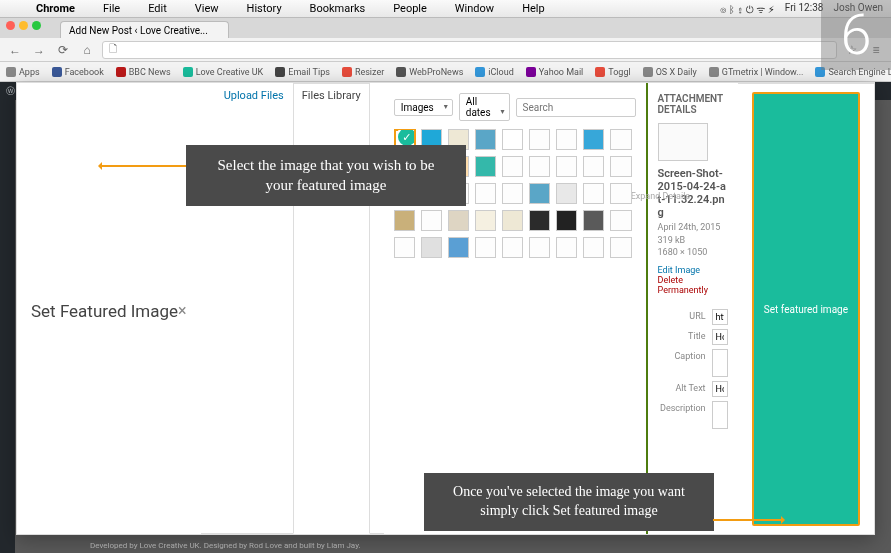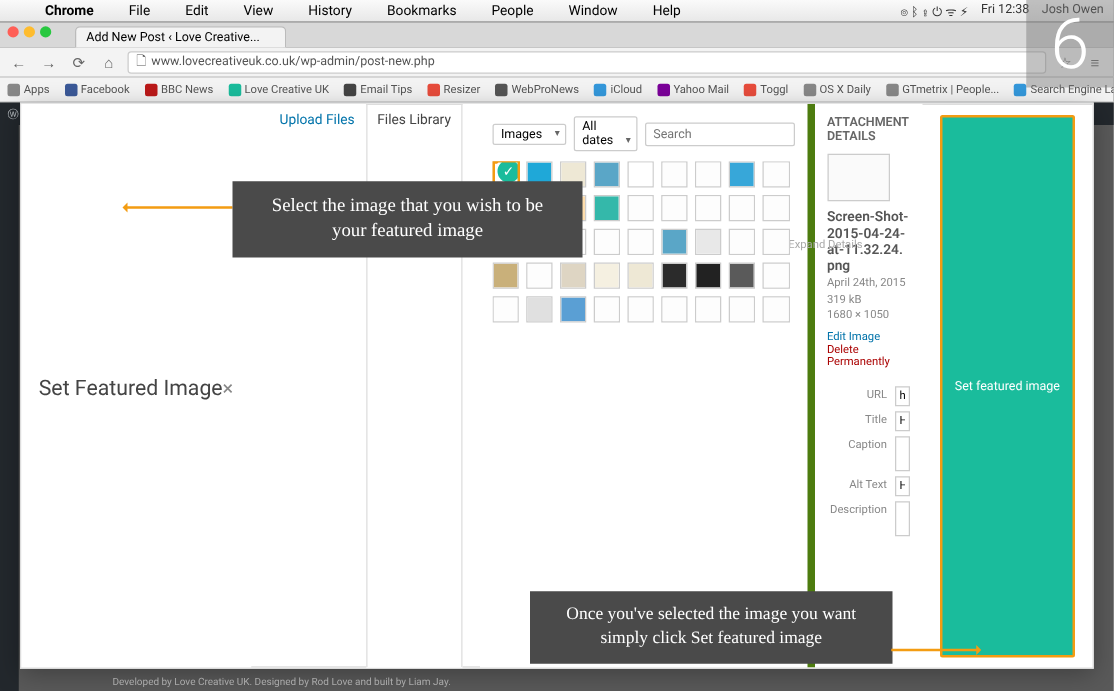--- a/index.html
+++ b/index.html
@@ -43,21 +43,21 @@
 .sel { border: 1px solid #ccc; background: #fff; font-size: 10px; padding: 2px 18px 2px 6px; border-radius: 2px; position: relative; cursor: pointer;}
 .sel::after { content: "▾"; position: absolute; right: 4px; font-size: 8px; color: #666; }
 .search { margin-left: auto; border: 1px solid #ccc; padding: 3px 6px; font-size: 10px; width: 120px; border-radius: 2px; }
 
 .grid { flex: 1; overflow-y: auto; display: grid; grid-template-columns: repeat(9, 1fr); gap: 6px; align-content: start; padding-right: 4px; }
 .thumb { aspect-ratio: 1; background: #f0f0f0; border: 1px solid #ccc; position: relative; cursor: pointer; overflow: hidden; }
 .thumb.selected { outline: 3px solid #f39c12; outline-offset: -2px; }
 .thumb.selected::after { content: "✓"; position: absolute; top: -4px; right: -4px; width: 18px; height: 18px; background: #1abc9c; color: #fff; border-radius: 50%; font-size: 11px; display: flex; align-items: center; justify-content: center; border: 2px solid #fff; }
 .tc { width: 100%; height: 100%; }
 
-.details { width: 170px; border-left: 6px solid #4d7c0f; padding: 10px; font-size: 10px; color: #555; overflow-y: auto; }
+.details { width: 170px; border-left: 2px solid #4d7c0f; padding: 10px; font-size: 10px; color: #555; overflow-y: auto; }
 .details h3 { font-size: 10px; text-transform: uppercase; color: #666; font-weight: 600; margin-bottom: 8px; }
 .details .preview { width: 50px; height: 38px; border: 1px solid #ccc; margin-bottom: 6px; background: #fafafa; }
 .details .fn { font-weight: 600; word-break: break-all; font-size: 11px; }
 .details .meta { color: #888; font-size: 9px; line-height: 1.4; margin: 2px 0 6px; }
 .details a { color: #0073aa; text-decoration: none; display: block; font-size: 9px; }
 .details a.del { color: #a00; }
 .details .field { display: flex; margin: 4px 0; gap: 6px; align-items: flex-start; justify-content: center; }
 .details .field label { width: 48px; text-align: right; color: #888; font-size: 9px; padding-top: 2px; }
 .details .field input, .details .field textarea { flex: 1; border: 1px solid #ccc; font-size: 9px; padding: 2px 3px; width: 100%; }
 .details .field textarea { height: 28px; resize: none; }
@@ -111,21 +111,20 @@
   </div>
 </div>
 
 <div class="toolbar">
   <span class="navbtn">←</span>
   <span class="navbtn">→</span>
   <span class="navbtn">⟳</span>
   <span class="navbtn">⌂</span>
   <div class="urlbar">
     <span style="margin-right:4px">🗋</span>
-    <span>www.lovecreativeuk.co.uk/wp-admin/post-new.php</span>
   </div>
   <span class="navbtn">☆</span>
   <span class="navbtn">≡</span>
 </div>
 
 <div class="bookmarks">
   <span class="bm">
       <span class="bmico"></span>
       <span>Apps</span>
     </span>
@@ -164,21 +163,21 @@
   <span class="bm">
       <span class="bmico" style="background:#e74c3c"></span>
       <span>Toggl</span>
     </span>
   <span class="bm">
       <span class="bmico"></span>
       <span>OS X Daily</span>
     </span>
   <span class="bm">
       <span class="bmico"></span>
-      <span>GTmetrix | People...</span>
+      <span>GTmetrix | Window...</span>
     </span>
   <span class="bm">
       <span class="bmico" style="background:#3498db"></span>
       <span>Search Engine Land</span>
     </span>
 
 </div>
 
 <div class="wp-adminbar">
   <span>ⓦ</span>

